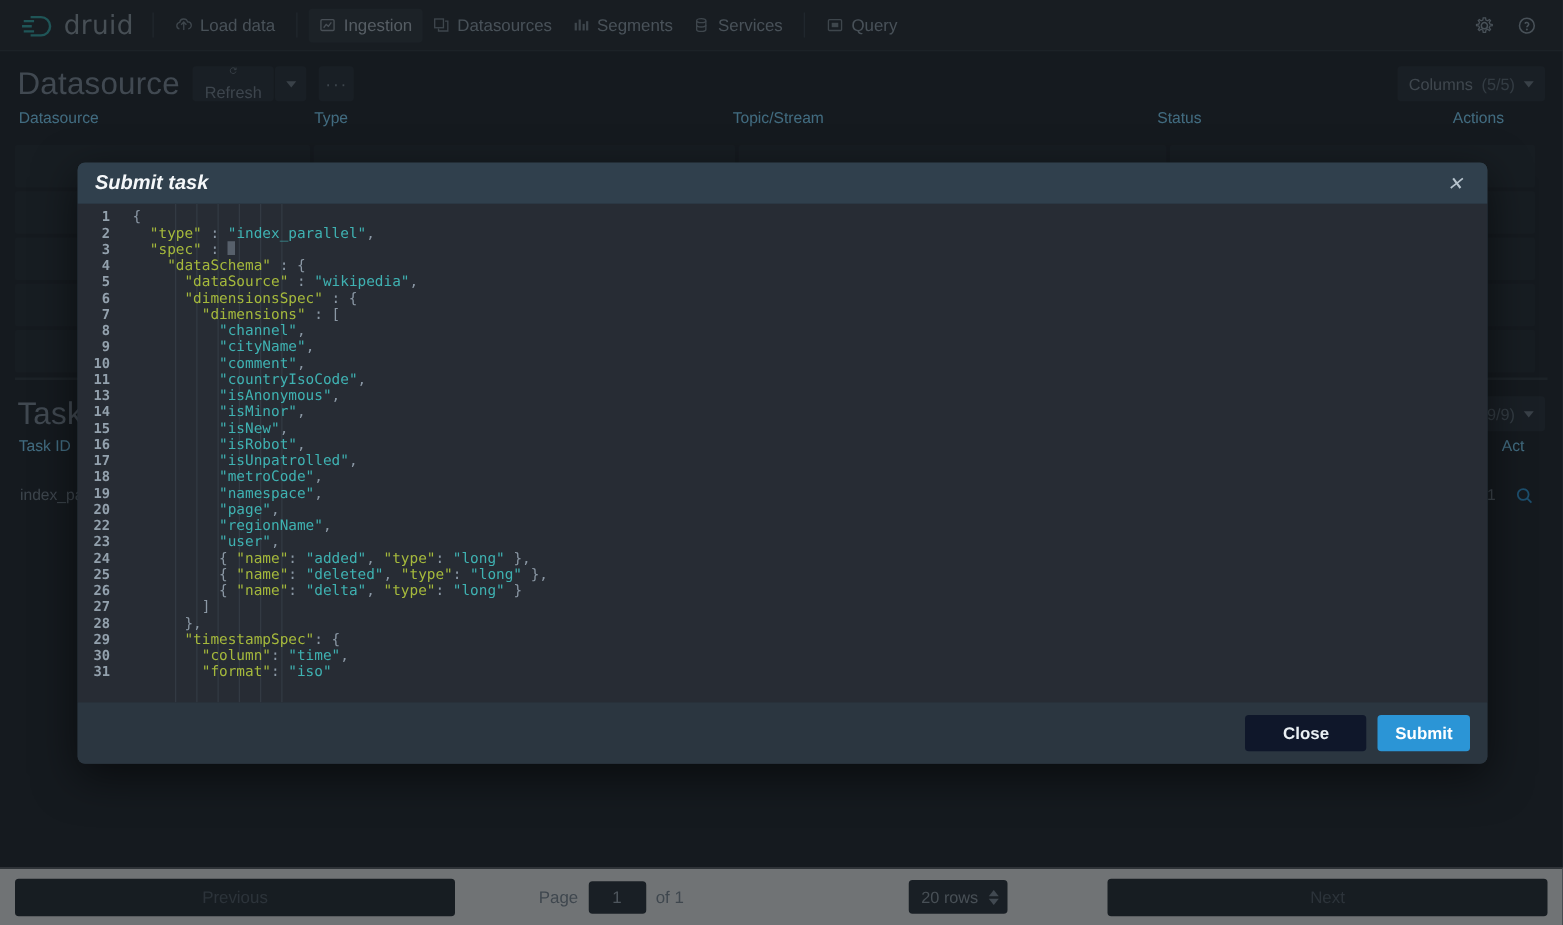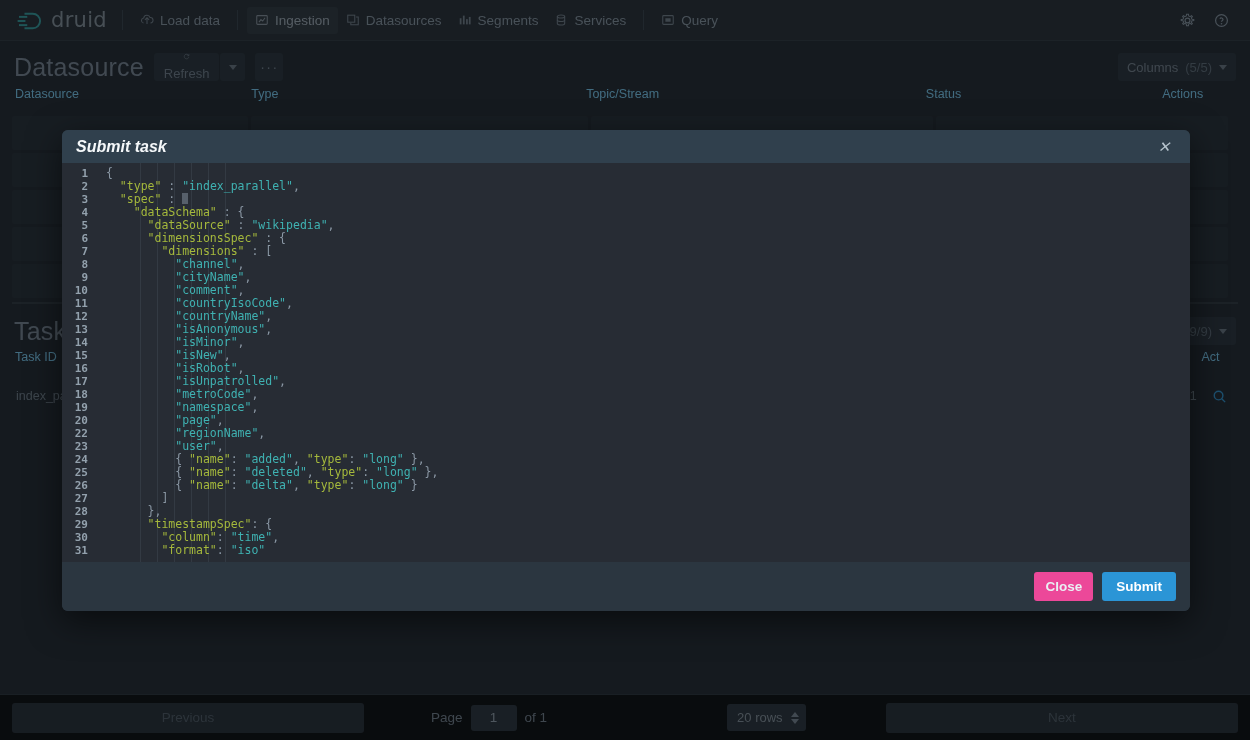--- a/index.html
+++ b/index.html
@@ -76,21 +76,21 @@
   .tbl-rows { margin-top: 3px; }
   .trow { display: flex; gap: 3px; height: 34px; margin-bottom: 3px; }
   .cell-ph { background: #21262d; border-radius: 2px; height: 34px; }
   .cell-txt { font-size: 12.5px; color: #737e8a; display:flex; align-items:center;
     padding-left: 4px; height: 34px; }
   .hr-line { height: 2px; background: #2a3139; margin: 4px 12px 0 12px; }
 
   
   .pager {
     position: absolute; left: 0; bottom: 0; width: 1250px; height: 46px;
-    display: flex; align-items: center; background: #000000;
+    display: flex; align-items: center; background: #e5e5e5;
     border-top: 1px solid #252b32; padding: 0 12px;
   }
   .pg-btn {
     height: 30px; background: #20262d; border-radius: 3px; color: #4e5862;
     font-size: 13.5px; display: flex; align-items: center; justify-content: center;
     cursor: pointer;
   }
   .pg-prev { width: 352px; }
   .pg-next { width: 352px; margin-left: auto; }
   .pg-mid { display: flex; align-items: center; gap: 8px; margin-left: 67px; }
@@ -147,21 +147,21 @@
     display: inline-block; width: 6px; height: 11px; background: #7f8c99;
     opacity: .55; vertical-align: -1px;
   }
   .guide { position: absolute; top: 0; bottom: 0; width: 1px; background: #333a43; }
   .dlg-foot {
     height: 49px; flex: 0 0 49px; background: #2b3640;
     display: flex; align-items: center; justify-content: flex-end;
     gap: 9px; padding: 0 14px;
   }
   .btn-close {
-    height: 29px; padding: 0 11px; border-radius: 3px; background: #ec4899;
+    height: 29px; padding: 0 30px; border-radius: 3px; background: #0f172a;
     color: #eaf0f4; font-size: 13.5px; font-weight: bold; border: none; cursor: pointer;
   }
   .btn-submit {
     height: 29px; padding: 0 14px; border-radius: 3px; background: #2b95d6;
     color: #ffffff; font-size: 13.5px; font-weight: bold; border: none; cursor: pointer;
   }
 </style>
 </head>
 <body>
 
@@ -420,24 +420,20 @@
         </div>
         <div class="code-line">
           <span class="ln">10</span>
           <span class="code"><span class="tok-pun">          </span><span class="tok-str">"comment"</span><span class="tok-pun">,</span></span>
         </div>
         <div class="code-line">
           <span class="ln">11</span>
           <span class="code"><span class="tok-pun">          </span><span class="tok-str">"countryIsoCode"</span><span class="tok-pun">,</span></span>
         </div>
         <div class="code-line">
-          <span class="ln">12</span>
-          <span class="code"><span class="tok-pun">          </span><span class="tok-str">"countryName"</span><span class="tok-pun">,</span></span>
-        </div>
-        <div class="code-line">
           <span class="ln">13</span>
           <span class="code"><span class="tok-pun">          </span><span class="tok-str">"isAnonymous"</span><span class="tok-pun">,</span></span>
         </div>
         <div class="code-line">
           <span class="ln">14</span>
           <span class="code"><span class="tok-pun">          </span><span class="tok-str">"isMinor"</span><span class="tok-pun">,</span></span>
         </div>
         <div class="code-line">
           <span class="ln">15</span>
           <span class="code"><span class="tok-pun">          </span><span class="tok-str">"isNew"</span><span class="tok-pun">,</span></span>

